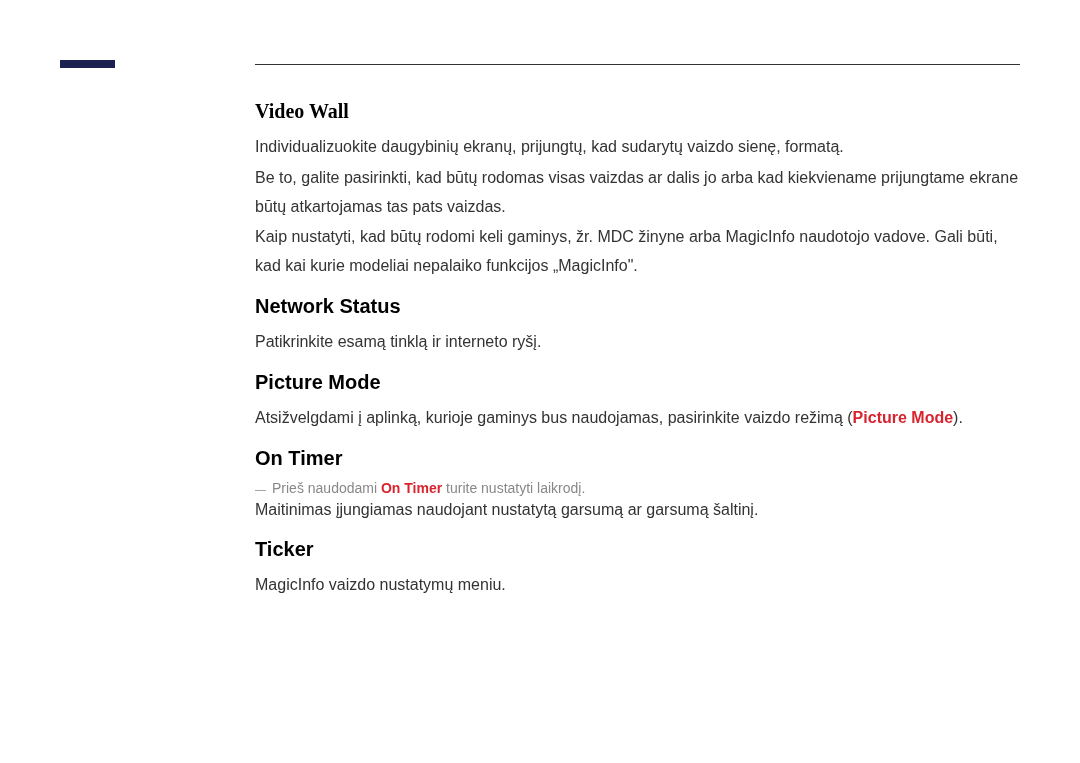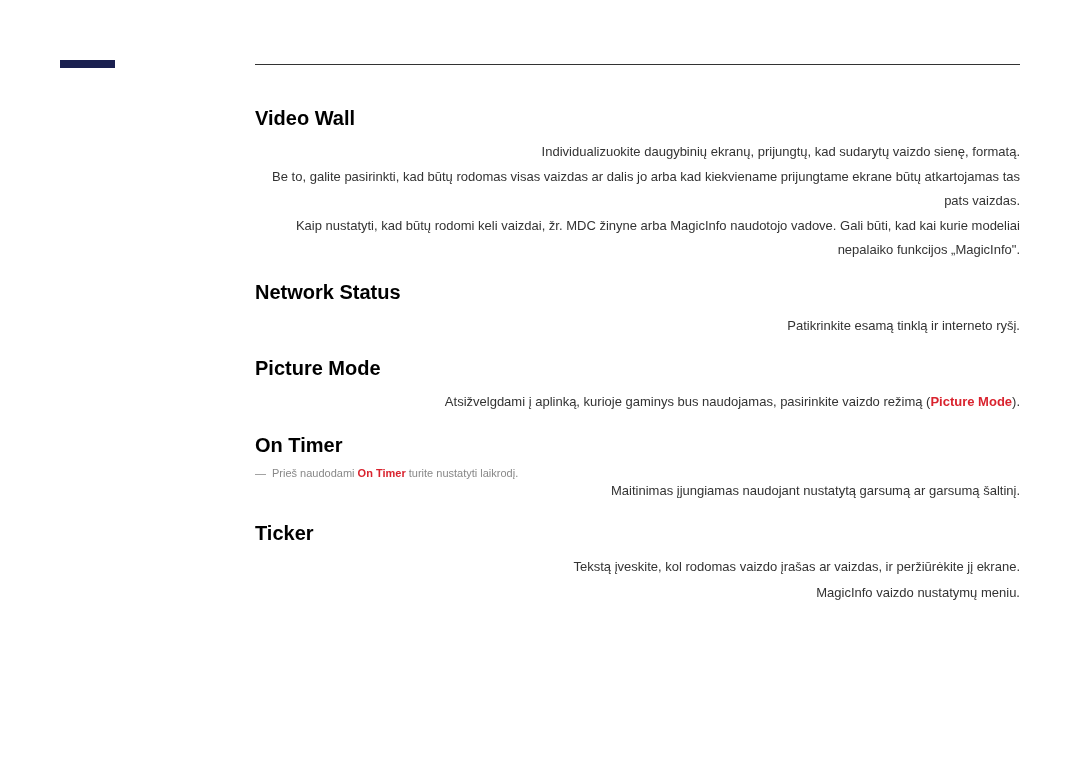--- a/index.html
+++ b/index.html
@@ -34,80 +34,79 @@
       position: absolute;
       left: 255px;
       top: 100px;
       right: 60px;
     }
     h2 {
       font-size: 20px;
       font-weight: bold;
       color: #000;
       margin-bottom: 10px;
-      margin-top: 20px;
+      margin-top: 14px;
     }
     h2:first-child {
-      margin-top: 7px;
+      margin-top: 0;
+      font-family: Liberation Serif, serif;
     }
     p {
-      font-size: 13px;
+      font-size: 16px;
       color: #333;
       line-height: 1.8;
       margin-bottom: 2px;
-      text-align: right;
     }
     .red {
       color: #d9232e;
     }
     .bold {
       font-weight: bold;
     }
     .note-row {
       display: flex;
       align-items: baseline;
       gap: 6px;
     }
     .note-dash {
       color: #888;
       font-size: 11px;
     }
     .note-text {
       color: #888;
-      font-size: 11px;
+      font-size: 14px;
     }
   </style>
 </head>
 <body>
 
 <div class="sidebar-marker"></div>
 <div class="divider"></div>
 
 <div class="content">
 
   <h2>Video Wall</h2>
   <p>Individualizuokite daugybinių ekranų, prijungtų, kad sudarytų vaizdo sienę, formatą.</p>
   <p>Be to, galite pasirinkti, kad būtų rodomas visas vaizdas ar dalis jo arba kad kiekviename prijungtame ekrane būtų atkartojamas tas pats vaizdas.</p>
-  <p>Kaip nustatyti, kad būtų rodomi keli vaizdai, žr. MDC žinyne arba MagicInfo naudotojo vadove. Gali būti, kad kai kurie modeliai nepalaiko funkcijos „MagicInfo".</p>
+  <p>Kaip nustatyti, kad būtų rodomi keli gaminys, žr. MDC žinyne arba MagicInfo naudotojo vadove. Gali būti, kad kai kurie modeliai nepalaiko funkcijos „MagicInfo".</p>
 
   <h2>Network Status</h2>
   <p>Patikrinkite esamą tinklą ir interneto ryšį.</p>
 
   <h2>Picture Mode</h2>
   <p>
     <span>Atsižvelgdami į aplinką, kurioje gaminys bus naudojamas, pasirinkite vaizdo režimą (</span><span class="red bold">Picture Mode</span><span>).</span>
   </p>
 
   <h2>On Timer</h2>
   <div class="note-row">
     <span class="note-dash">―</span>
     <span class="note-text">
       <span>Prieš naudodami </span><span class="red bold">On Timer</span><span> turite nustatyti laikrodį.</span>
     </span>
   </div>
   <p>Maitinimas įjungiamas naudojant nustatytą garsumą ar garsumą šaltinį.</p>
 
   <h2>Ticker</h2>
-  <p>Tekstą įveskite, kol rodomas vaizdo įrašas ar vaizdas, ir peržiūrėkite jį ekrane.</p>
 
   <p>MagicInfo vaizdo nustatymų meniu.</p>
 
 </div>
 
 </body></html>

